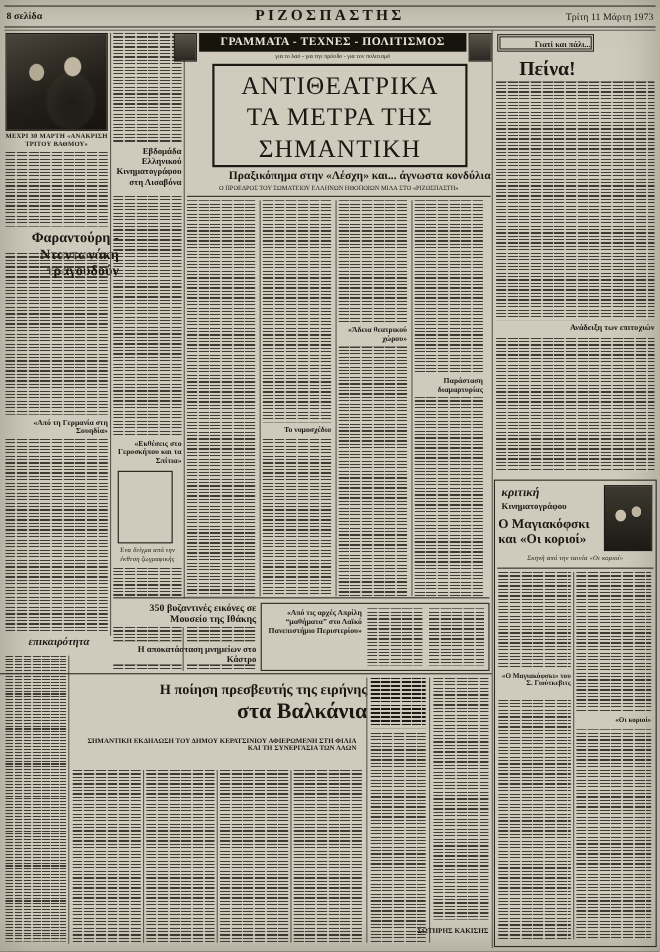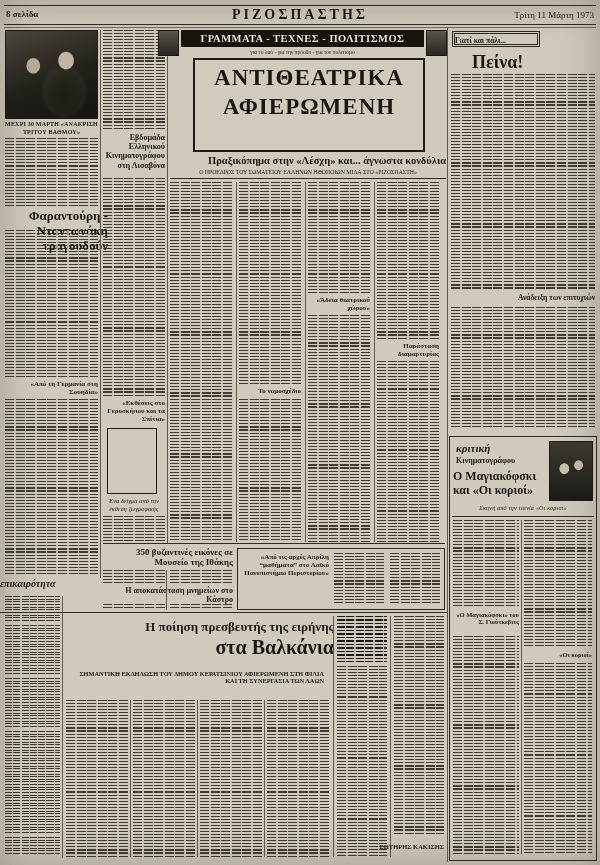--- a/index.html
+++ b/index.html
@@ -48,24 +48,24 @@
       radial-gradient(10px 11px at 34% 46%, #c8bea9 0 45%, transparent 52%),
       radial-gradient(9px 10px at 68% 40%, #bdb39e 0 45%, transparent 52%),
       linear-gradient(180deg,#3d3930,#1c1a15)}
   .ph-thumb{background:linear-gradient(180deg,#5a5449,#2a2722)}
   .mast-title{position:absolute;left:0;top:7px;width:100%;text-align:center;
     font-weight:700;font-size:14px;letter-spacing:3px}
   .mast-side{position:absolute;font-size:9px}
   .banner{position:absolute;background:#17140e;color:#e9e5d8;font-weight:700;
     text-align:center;letter-spacing:.5px}
   .hlbox{position:absolute;border:2px solid #1d1a14;text-align:center;
-    font-weight:700;background:rgba(212,207,194,.35)}
+    font-weight:400;background:rgba(212,207,194,.35)}
   .hl{font-size:23px;line-height:29px;letter-spacing:1px}
   .kicker{position:absolute;border:3px double #2b2820;font-weight:700;
-    text-align:left;font-size:7.5px;line-height:1.2;padding-top:2px}
+    text-align:right;font-size:7.5px;line-height:1.2;padding-top:2px}
   .box{position:absolute;border:1px solid #2b2820}
   .script{font-style:italic;font-weight:700}
 </style>
 </head>
 <body>
 
 <div class="page">
 
   <div class="hr" style="left:4px;top:5px;width:592px"></div>
   <div class="mast-side" style="left:6px;top:9px;font-weight:700">8 σελίδα</div>
@@ -74,21 +74,21 @@
   <div class="hr" style="left:4px;top:24px;width:592px"></div>
   <div class="hr" style="left:4px;top:26.5px;width:592px;opacity:.6"></div>
 
   <div class="photo ph-theater" style="left:5px;top:30px;width:93px;height:89px"></div>
   <div class="cap" style="left:5px;top:121px;width:93px">ΜΕΧΡΙ 30 ΜΑΡΤΗ «ΑΝΑΚΡΙΣΗ ΤΡΙΤΟΥ ΒΑΘΜΟΥ»</div>
   <div class="tx" style="left:5px;top:138px;width:93px;height:68px"></div>
   <div class="head" style="left:15px;top:209px;width:93px;font-size:13px">Φαραντούρη - Νταντωνάκη τραγουδούν</div>
   <div class="tx" style="left:5px;top:230px;width:93px;height:147px"></div>
   <div class="head" style="left:5px;top:380px;width:93px;font-size:7px">«Από τη Γερμανία στη Σουηδία»</div>
   <div class="tx" style="left:5px;top:399px;width:93px;height:176px"></div>
-  <div class="script abs" style="left:0;top:578px;font-size:10px">επικαιρότητα</div>
+  <div class="script abs" style="left:26px;top:578px;font-size:10px">επικαιρότητα</div>
   <div class="tx small" style="left:5px;top:596px;width:55px;height:260px"></div>
   <div class="vr" style="left:62px;top:596px;height:262px"></div>
   <div class="vr" style="left:100px;top:30px;height:548px"></div>
 
   <div class="tx" style="left:103px;top:30px;width:62px;height:100px"></div>
   <div class="head" style="left:103px;top:133px;width:62px;font-size:8px">Εβδομάδα Ελληνικού Κινηματογράφου στη Λισαβόνα</div>
   <div class="tx" style="left:103px;top:178px;width:62px;height:218px"></div>
   <div class="head" style="left:103px;top:399px;width:62px;font-size:7px">«Εκθέσεις στο Γεροσκήπου και τα Σπίτια»</div>
   <div class="photo ph-portrait" style="left:107px;top:428px;width:50px;height:66px"></div>
   <div class="cap" style="left:103px;top:498px;width:62px;font-weight:400;font-style:italic">Ένα δείγμα από την έκθεση ζωγραφικής</div>
@@ -104,21 +104,22 @@
   <div class="tx" style="left:170px;top:604px;width:62px;height:6px"></div>
   <div class="vr" style="left:166px;top:570px;height:40px"></div>
 
   <div class="photo ph-thumb" style="left:158px;top:30px;width:21px;height:26px"></div>
   <div class="banner" style="left:181px;top:30px;width:243px;height:17px;font-size:10.5px;line-height:17px">ΓΡΑΜΜΑΤΑ - ΤΕΧΝΕΣ - ΠΟΛΙΤΙΣΜΟΣ</div>
   <div class="abs" style="left:181px;top:49px;width:243px;font-size:5.5px;text-align:center">για το λαό - για την πρόοδο - για τον πολιτισμό</div>
   <div class="photo ph-thumb" style="left:426px;top:30px;width:21px;height:26px"></div>
 
   <div class="hlbox" style="left:193px;top:58px;width:232px;height:94px;padding-top:3px">
     <div class="hl">ΑΝΤΙΘΕΑΤΡΙΚΑ</div>
-    <div class="hl">ΑΦΙΕΡΩΜΕΝΗ</div>
+    <div class="hl">ΤΑ ΜΕΤΡΑ ΤΗΣ</div>
+    <div class="hl">ΣΗΜΑΝΤΙΚΗ</div>
   </div>
   <div class="head" style="left:170px;top:155px;width:276px;font-size:10.5px">Πραξικόπημα στην «Λέσχη» και... άγνωστα κονδύλια</div>
   <div class="abs" style="left:170px;top:169px;width:276px;font-size:5.8px;text-align:center">Ο ΠΡΟΕΔΡΟΣ ΤΟΥ ΣΩΜΑΤΕΙΟΥ ΕΛΛΗΝΩΝ ΗΘΟΠΟΙΩΝ ΜΙΛΑ ΣΤΟ «ΡΙΖΟΣΠΑΣΤΗ»</div>
   <div class="hr" style="left:170px;top:178px;width:276px"></div>
 
   <div class="tx" style="left:170px;top:182px;width:62px;height:360px"></div>
   <div class="tx" style="left:239px;top:182px;width:62px;height:202px"></div>
   <div class="head" style="left:239px;top:387px;width:62px;font-size:7px">Το νομοσχέδιο</div>
   <div class="tx" style="left:239px;top:399px;width:62px;height:143px"></div>
   <div class="tx" style="left:308px;top:182px;width:62px;height:111px"></div>

